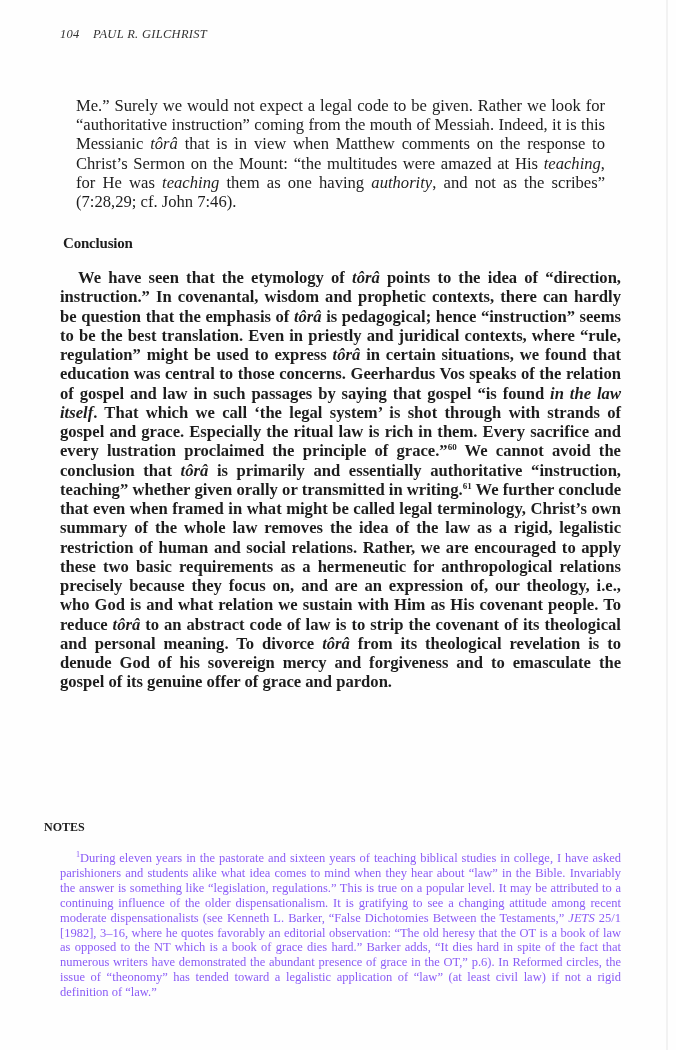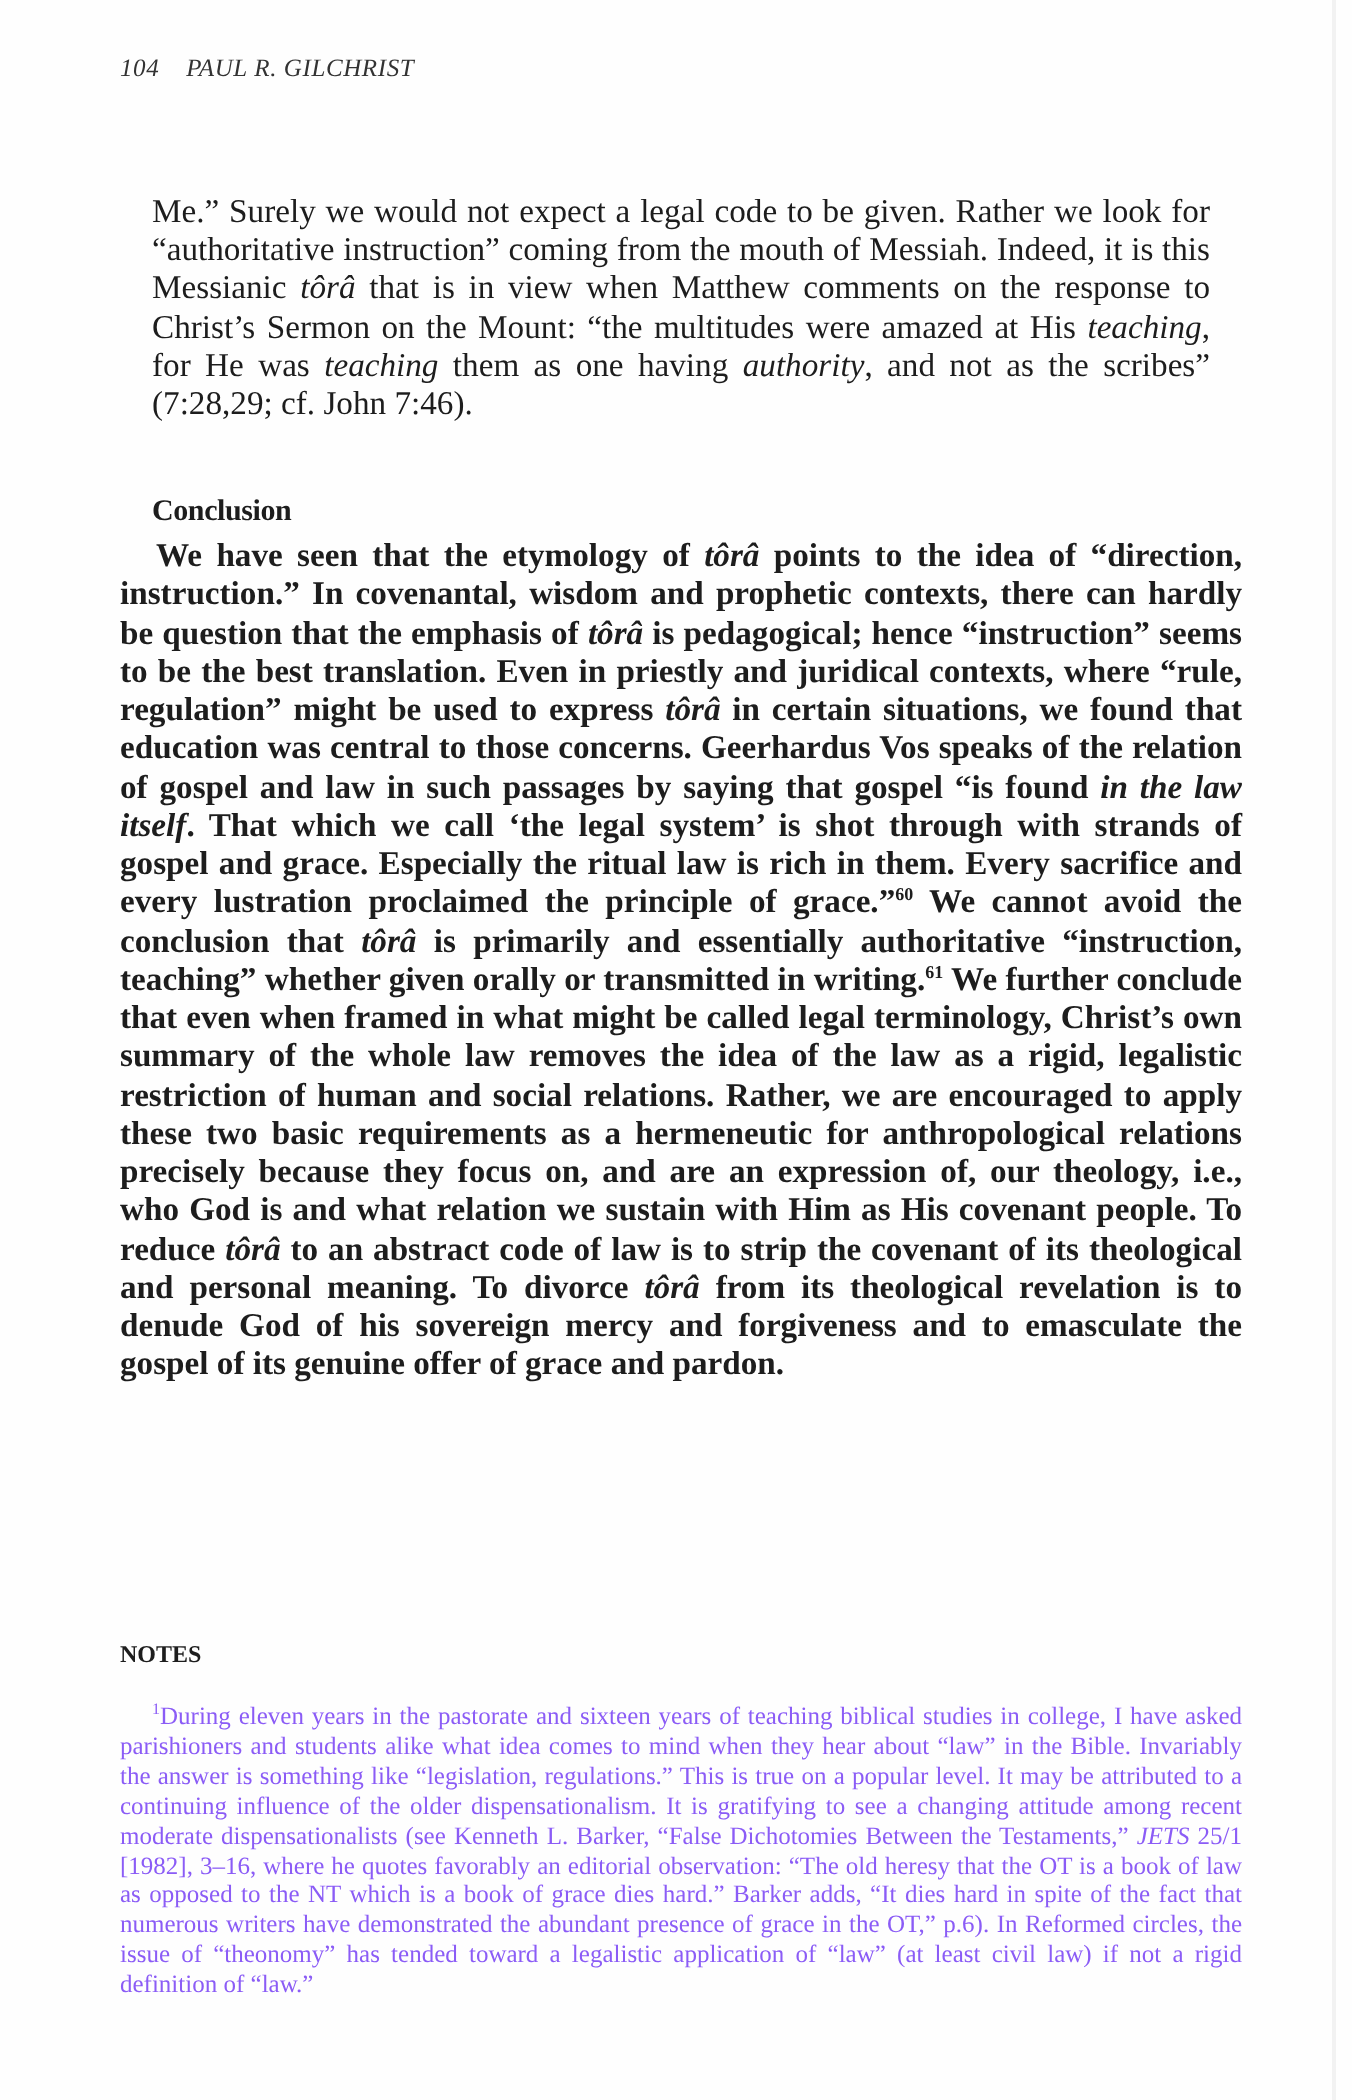--- a/index.html
+++ b/index.html
@@ -16,31 +16,31 @@
       position: absolute; left: 60px; top: 27px;
       font-style: italic; font-size: 12.5px; letter-spacing: 0.3px; color: #333; text-align: center;
     }
     .running-head .pg { margin-right: 10px; }
     .main {
       position: absolute; left: 60px; top: 80px; width: 561px;
       font-size: 16.6px; line-height: 19.2px; text-align: justify;
     }
     .main p { margin: 16px; }
     h2.section {
-      position: absolute; left: 60px; top: 232px; margin: 16px;
+      position: absolute; left: 60px; top: 232px; margin: 3px;
       font-size: 15px; font-weight: bold; letter-spacing: -0.2px;
     }
     .conclusion {
       position: absolute; left: 60px; top: 268px; width: 561px;
       font-size: 16.6px; line-height: 19.25px; text-align: justify;
     }
     .conclusion p { margin: 0; text-indent: 18px; font-weight: bold; }
     sup { font-size: 9px; line-height: 0; vertical-align: 6px; }
     h3.notes {
-      position: absolute; left: 60px; top: 820px; margin: 0;
+      position: absolute; left: 44px; top: 820px; margin: 0;
       font-size: 12px; font-weight: bold;
     }
     .footnotes {
       position: absolute; left: 60px; top: 851px; width: 561px;
       font-size: 12.5px; line-height: 14.9px; text-align: justify; color: #8b5cf6;
     }
     .footnotes p { margin: 0; text-indent: 16px; }
     .footnotes sup { font-size: 8px; vertical-align: 5px; }
   </style>
 </head>

